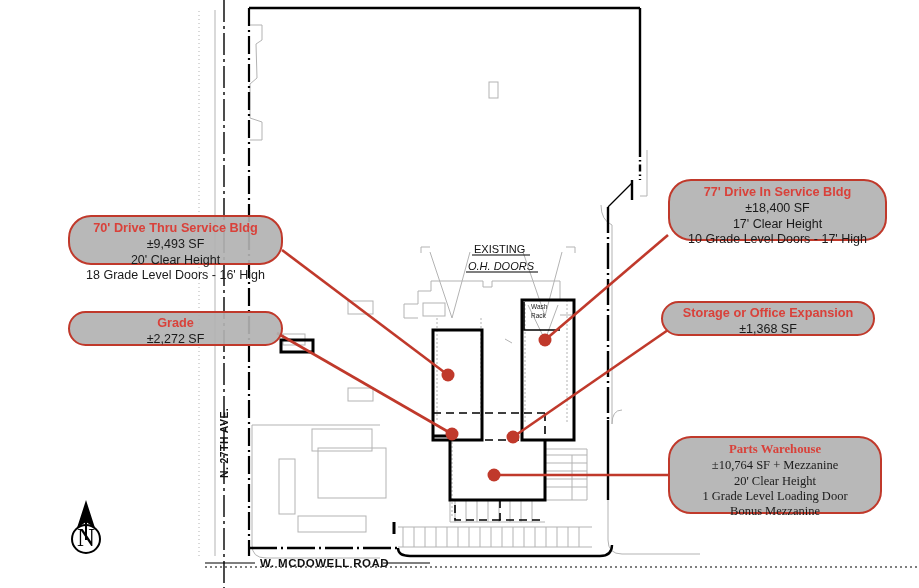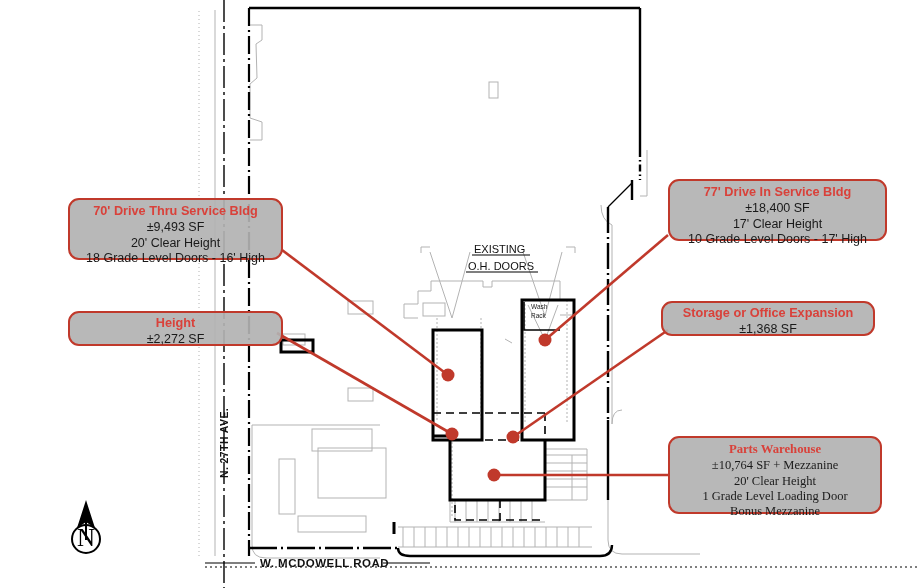--- a/index.html
+++ b/index.html
@@ -7,21 +7,21 @@
        font-family:"Liberation Sans",sans-serif;}
   #stage{position:relative;width:919px;height:588px;background:#fff;}
   svg#plan{position:absolute;left:0;top:0;width:919px;height:588px;}
 
   
   .callout{
     position:absolute;
     box-sizing:border-box;
     background:rgba(178,178,178,0.92);
     border:2px solid #c0392b;
-    border-radius:11px;
+    border-radius:23px;
     text-align:center;
     color:#1a1a1a;
     padding:4px 8px 15px 8px;
     line-height:1.22;
     font-size:12.5px;
     z-index:6;
   }
   .callout .ttl{
     color:#d9413a;
     font-weight:bold;
@@ -215,38 +215,38 @@
     </g>
 
     <g>
       <line x1="86" y1="512" x2="86" y2="540" stroke="#000" stroke-width="2"></line>
       <path d="M86,500 L95,528 L86,522 L77,528 Z" fill="#000"></path>
       <circle cx="86" cy="539" r="14" fill="none" stroke="#000" stroke-width="2"></circle>
     </g>
   </svg>
 
   <div class="maplabel" style="left:474px;top:243px;">EXISTING</div>
-  <div class="maplabel" style="left:468px;top:260px;">O.H. DOORS</div>
+  <div class="maplabel" style="left:468px;top:260px;font-style:italic;">O.H. DOORS</div>
   <div class="maplabel tiny" style="left:531px;top:303px;">Wash</div>
   <div class="maplabel tiny" style="left:531px;top:312px;">Rack</div>
 
   <div class="streetv" style="left:218px;top:478px;">N. 27TH AVE.</div>
   <div class="streeth" style="left:260px;top:557px;text-align:right;">W. MCDOWELL ROAD</div>
 
   <div class="northlbl" style="left:77px;top:524px;">N</div>
 
-  <div class="callout" style="left:68px;top:198px;width:215px;height:62px;">
+  <div class="callout" style="left:68px;top:215px;width:215px;height:50px;">
     <span class="ttl">70' Drive Thru Service Bldg</span>
     <span class="ln">±9,493 SF</span>
     <span class="ln">20' Clear Height</span>
     <span class="ln">18 Grade Level Doors - 16' High</span>
   </div>
 
   <div class="callout" style="left:68px;top:311px;width:215px;height:35px;padding-top:3px;">
-    <span class="ttl">Height</span>
+    <span class="ttl">Grade</span>
     <span class="ln">±2,272 SF</span>
   </div>
 
   <div class="callout" style="left:668px;top:179px;width:219px;height:62px;">
     <span class="ttl">77' Drive In Service Bldg</span>
     <span class="ln">±18,400 SF</span>
     <span class="ln">17' Clear Height</span>
     <span class="ln">10 Grade Level Doors - 17' High</span>
   </div>
 

